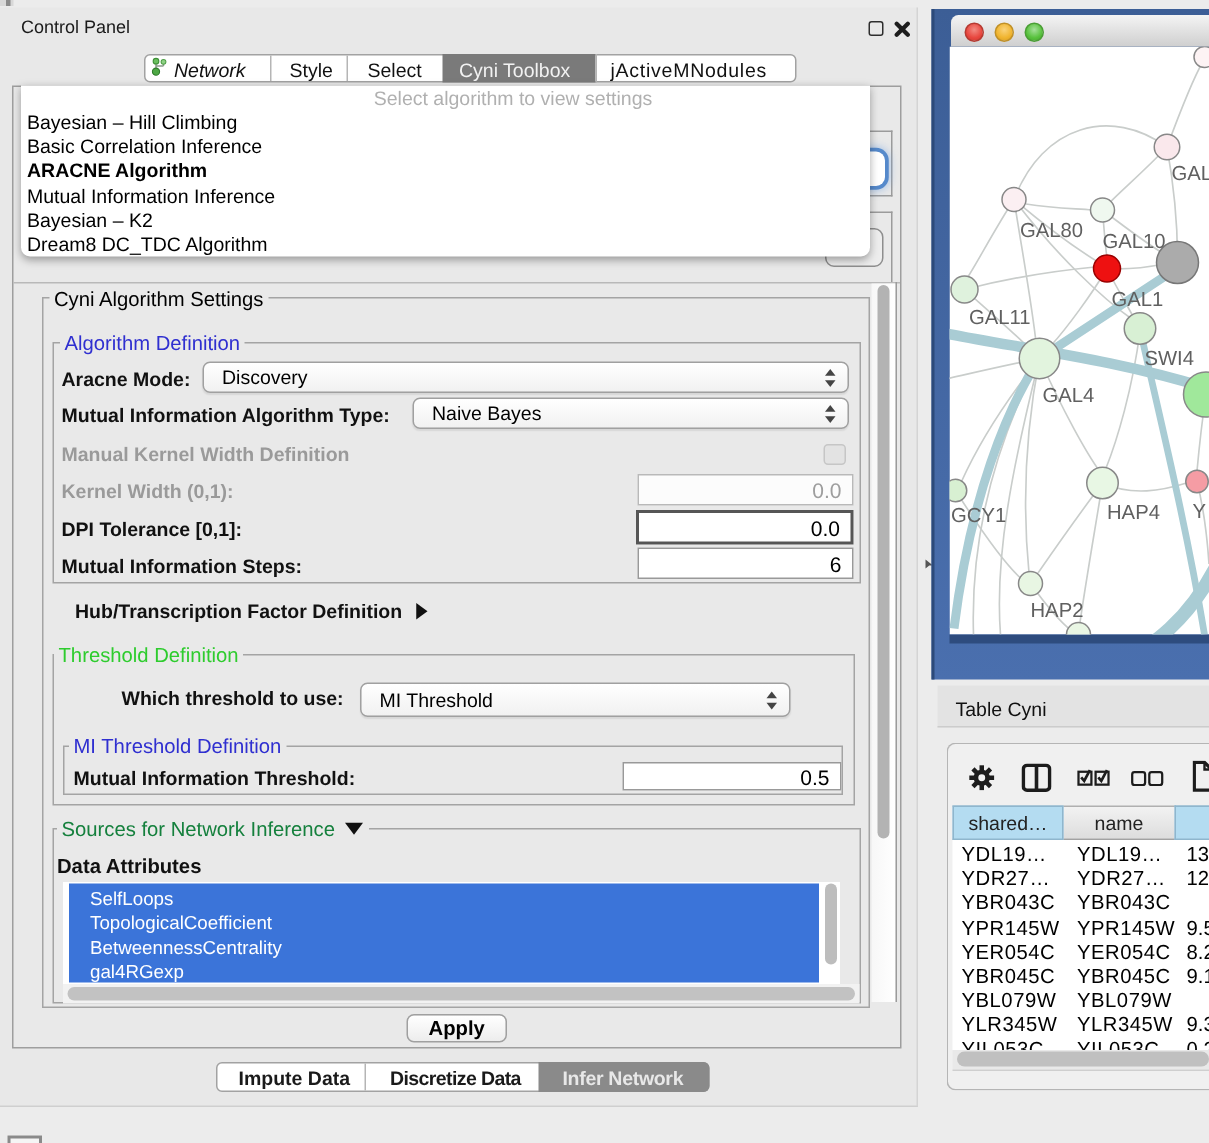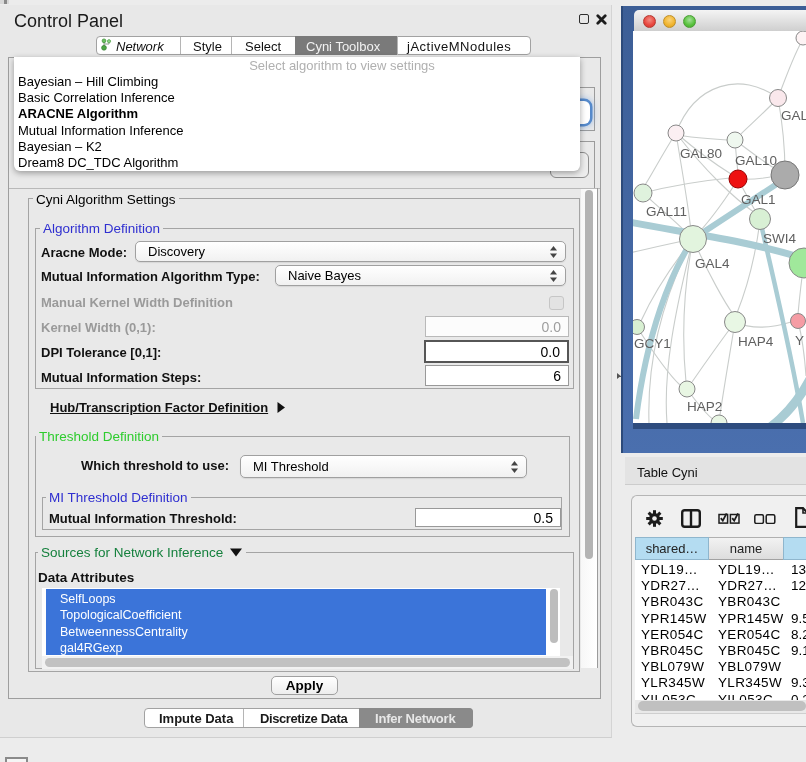--- a/index.html
+++ b/index.html
@@ -17,21 +17,21 @@
   .field{position:absolute;box-sizing:border-box;background:#fff;border:1px solid #999;}
   .fval{position:absolute;right:7px;top:0;bottom:0;display:flex;align-items:center;font-size:14px;color:#000;}
 </style>
 </head>
 <body>
 
 <div class="abs" style="left:0;top:0;width:9px;height:4px;background:#d8d8d8;"></div>
 <div class="abs" style="left:4px;top:0;width:3px;height:4px;background:#8a8a8a;"></div>
 
 <div class="abs" style="left:0;top:5px;width:611px;height:732px;background:#e8e8e8;border-bottom:1px solid #cfcfcf;border-right:1px solid #d4d4d4;"></div>
-<div class="abs" style="left:14px;top:11px;font-size:18px;color:#1a1a1a;">Control Panel</div>
+<div class="abs" style="left:14px;top:11px;font-size:12px;color:#1a1a1a;">Control Panel</div>
 
 <div class="abs" style="left:579px;top:14px;width:10px;height:10px;border:1.8px solid #2e2e2e;border-radius:2px;box-sizing:border-box;"></div>
 <svg class="abs" style="left:596px;top:14px;" width="11" height="11" viewBox="0 0 11 11">
     <path d="M1.8 1.8 L9.2 9.2 M9.2 1.8 L1.8 9.2" stroke="#1d1d1d" stroke-width="2.8" stroke-linecap="round"></path>
   </svg>
 
 <div class="abs" style="left:96px;top:36px;width:435px;height:19px;background:#ffffff;border:1px solid #a2a2a2;border-radius:4px;box-sizing:border-box;"></div>
 <div class="abs" style="left:295px;top:36px;width:102px;height:19px;background:#7a7a7a;"></div>
 <div class="abs" style="left:180px;top:37px;width:1px;height:17px;background:#b5b5b5;"></div>
 <div class="abs" style="left:231px;top:37px;width:1px;height:17px;background:#b5b5b5;"></div>
@@ -102,21 +102,21 @@
 <div class="lbl" style="left:41px;top:345px;">DPI Tolerance [0,1]:</div>
 <div class="field" style="left:424px;top:340px;width:145px;height:23px;border:2px solid #565656;">
     <div class="fval">0.0</div>
   </div>
 
 <div class="lbl" style="left:41px;top:370px;">Mutual Information Steps:</div>
 <div class="field" style="left:425px;top:365px;width:144px;height:21px;">
     <div class="fval">6</div>
   </div>
 
-<div class="lbl" style="left:50px;top:400px;text-decoration:underline;">Hub/Transcription Factor Definition</div>
+<div class="lbl" style="left:50px;top:400px;">Hub/Transcription Factor Definition</div>
 <svg class="abs" style="left:276px;top:401px;" width="10" height="13" viewBox="0 0 10 13">
     <path d="M1.5 1 L9 6.5 L1.5 12 Z" fill="#111"></path>
   </svg>
 
 <div class="frame" style="left:35px;top:436px;width:535px;height:101px;"></div>
 <div class="ftitle" style="left:36px;top:429px;color:#2ecc2e;">Threshold Definition</div>
 
 <div class="lbl" style="left:81px;top:458px;">Which threshold to use:</div>
 <div class="combo" style="left:240px;top:455px;width:287px;height:23px;">
   <div class="ct">MI Threshold</div>

